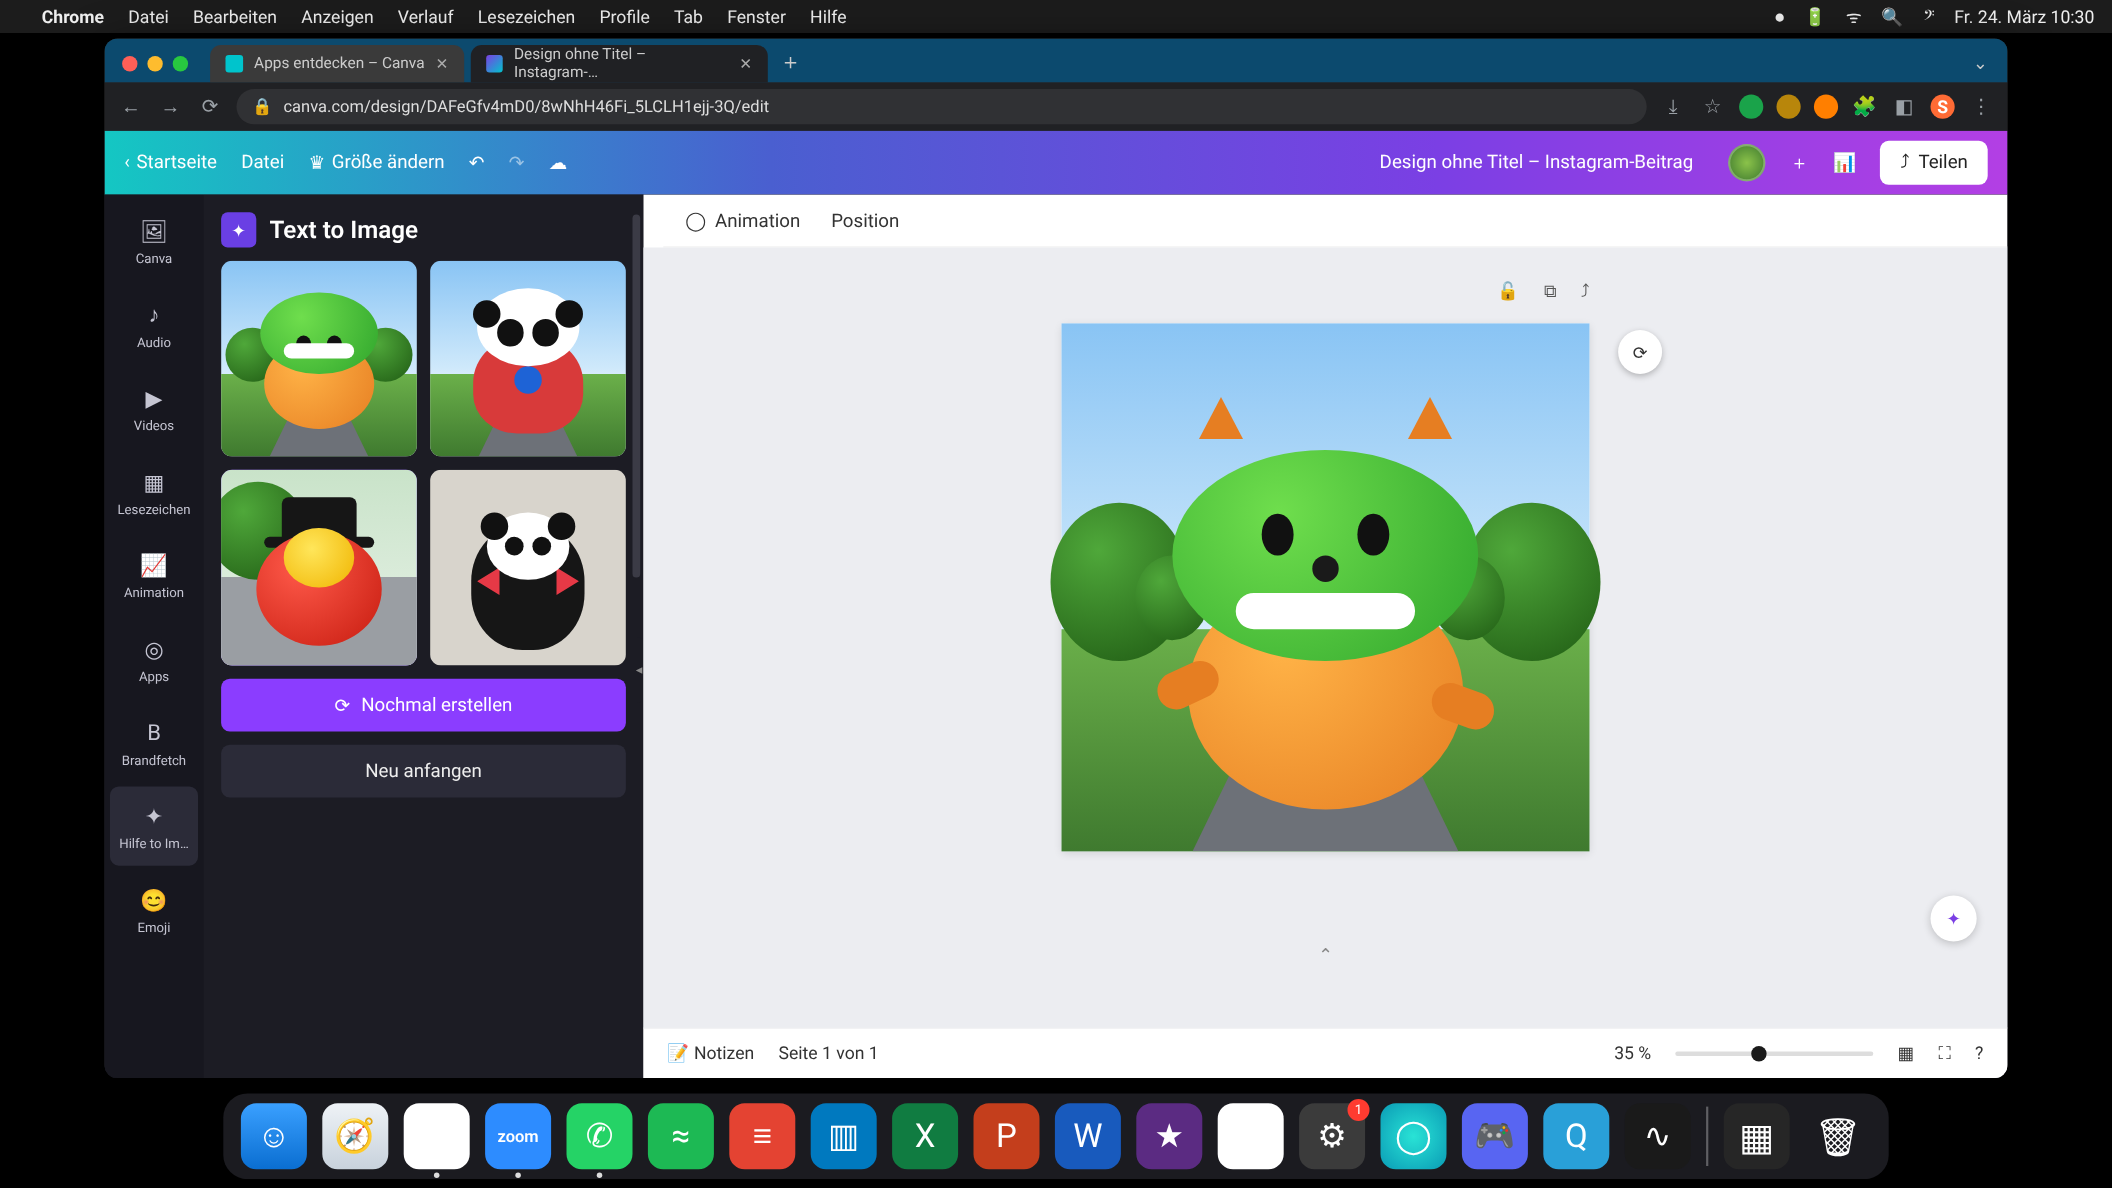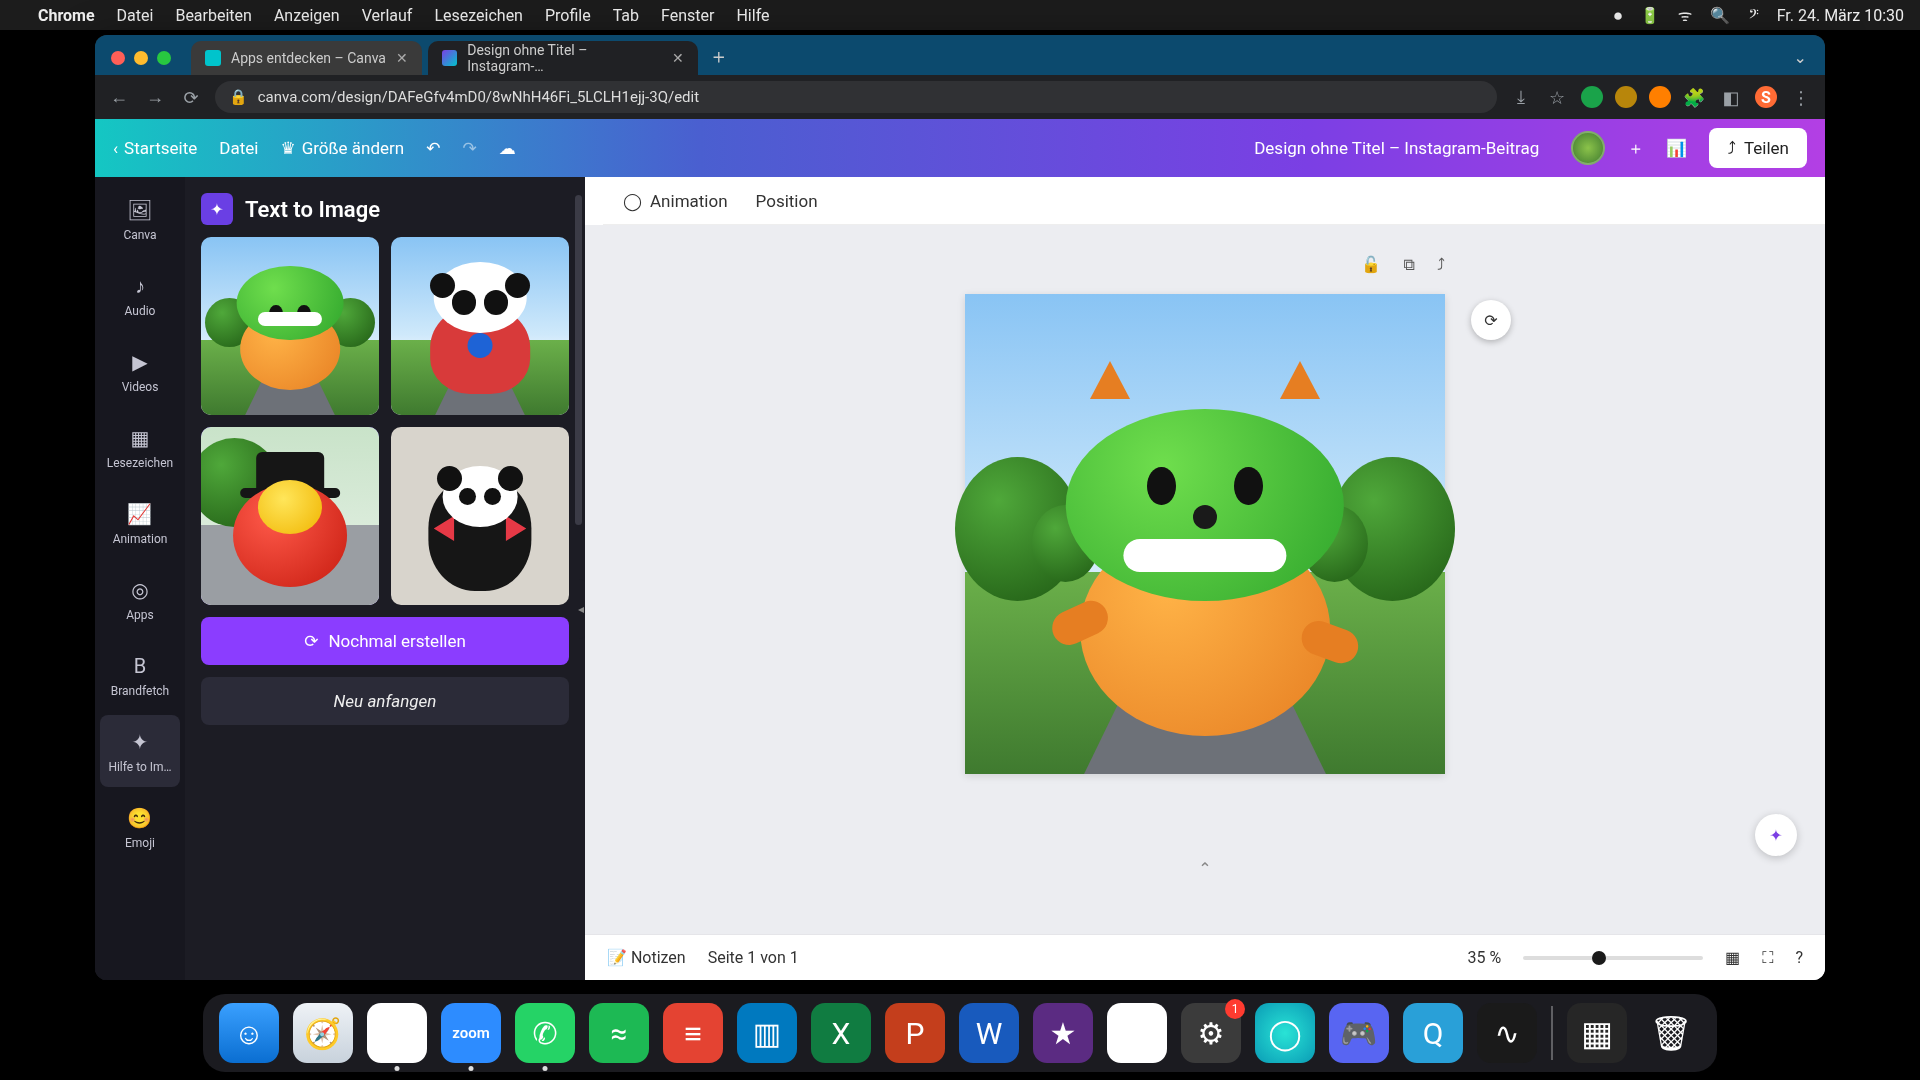--- a/index.html
+++ b/index.html
@@ -53,21 +53,21 @@
   .panel-head { display:flex; align-items:center; gap:12px; }
   .panel-head .icon { width:32px; height:32px; border-radius:6px; background:#6a3fe4; display:flex; align-items:center; justify-content:center; color:#fff; }
   .panel-head h2 { color:#fff; font-size:22px; font-weight:600;}
   .thumbs { display:grid; grid-template-columns:1fr 1fr; gap:12px; }
   .thumb { aspect-ratio:1/1; border-radius:10px; overflow:hidden; position:relative; }
   .thumb.sel { outline:2px solid #8b5cf6; outline-offset:-2px; }
   .prompt-box { border:1px solid #5b21b6; border-radius:8px; padding:14px 16px; color:#ddd; font-size:17px; min-height:92px; line-height:1.5;}
   .underline { text-decoration:underline wavy #f56565; text-decoration-thickness:1px;}
   .btn { height:48px; border-radius:8px; display:flex; align-items:center; justify-content:center; gap:10px; font-size:17px; }
   .btn.primary { background:#8b3dff; color:#fff;}
-  .btn.secondary { background:#2b2b38; color:#eee;font-style:italic; }
+  .btn.secondary { background:#2b2b38; color:#eee; }
   .scrollbar { position:absolute; right:3px; top:18px; width:7px; height:330px; background:#3b3b46; border-radius:4px;}
 
   .canvas-area { flex:1; background:#fff; display:flex; flex-direction:column; position:relative;}
   .page-tools { height:48px; display:flex; align-items:center; padding:0 20px; gap:28px; border-bottom:1px solid #eee; margin-left:18px;}
   .page-tools .tool { display:flex; align-items:center; gap:8px; color:#333; font-size:17px;}
   .stage { flex:1; background:#ecedf1; display:flex; flex-direction:column; align-items:center; padding:30px 30px 12px; gap:20px; position:relative;}
   .page-actions { display:flex; gap:22px; align-self:flex-end; margin-right:calc(50% - 240px); color:#555;}
   .page { width:480px; height:480px; background:#fff; box-shadow:0 2px 8px rgba(0,0,0,.12); position:relative; }
   .addpage { width:480px; height:40px; background:#f1f2f6; border-radius:6px; display:flex; align-items:center; justify-content:center; color:#444; font-size:16px;}
   .magic { position:absolute; right:28px; bottom:78px; width:42px; height:42px; border-radius:50%; background:#fff; box-shadow:0 2px 8px rgba(0,0,0,.2); display:flex; align-items:center; justify-content:center; color:#7b3fe4;}

